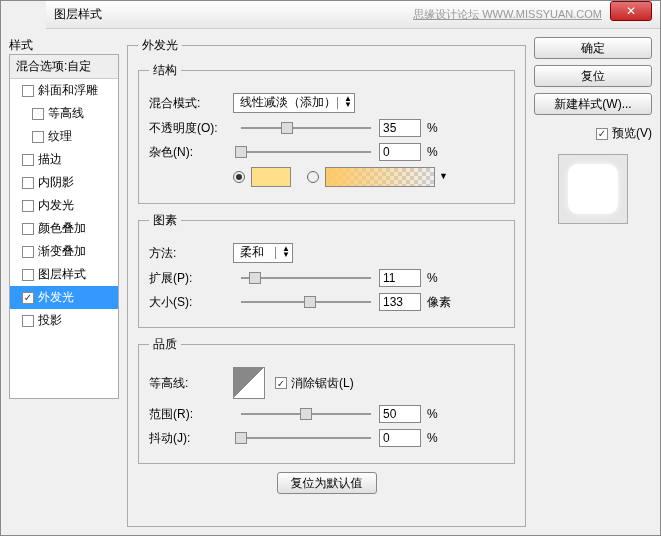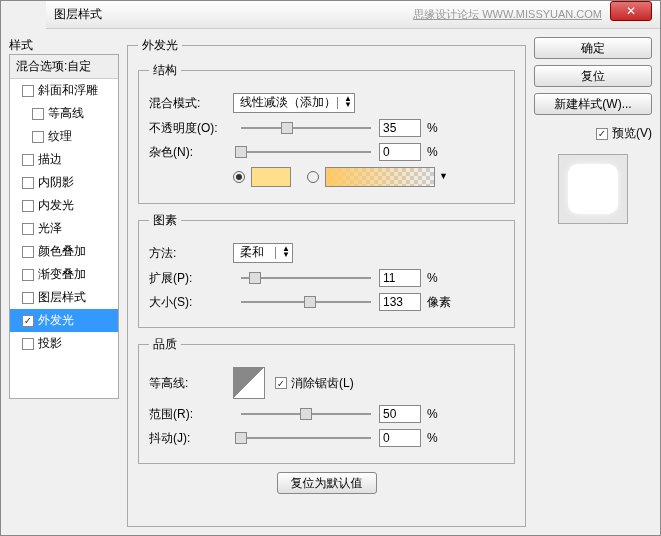--- a/index.html
+++ b/index.html
@@ -81,24 +81,20 @@
             <div class="style-item">
               <span class="chk"></span>
               <span>内阴影</span>
             </div>
             <div class="style-item">
               <span class="chk"></span>
               <span>内发光</span>
             </div>
             <div class="style-item">
               <span class="chk"></span>
-              <span>光泽</span>
-            </div>
-            <div class="style-item">
-              <span class="chk"></span>
               <span>颜色叠加</span>
             </div>
             <div class="style-item">
               <span class="chk"></span>
               <span>渐变叠加</span>
             </div>
             <div class="style-item">
               <span class="chk"></span>
               <span>图层样式</span>
             </div>

